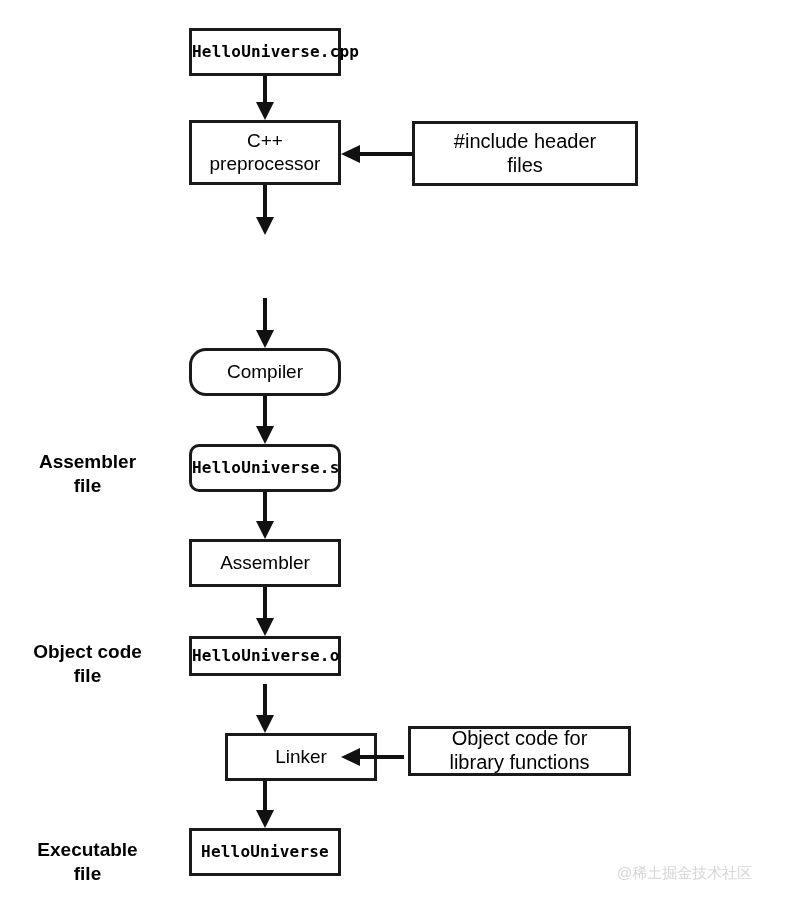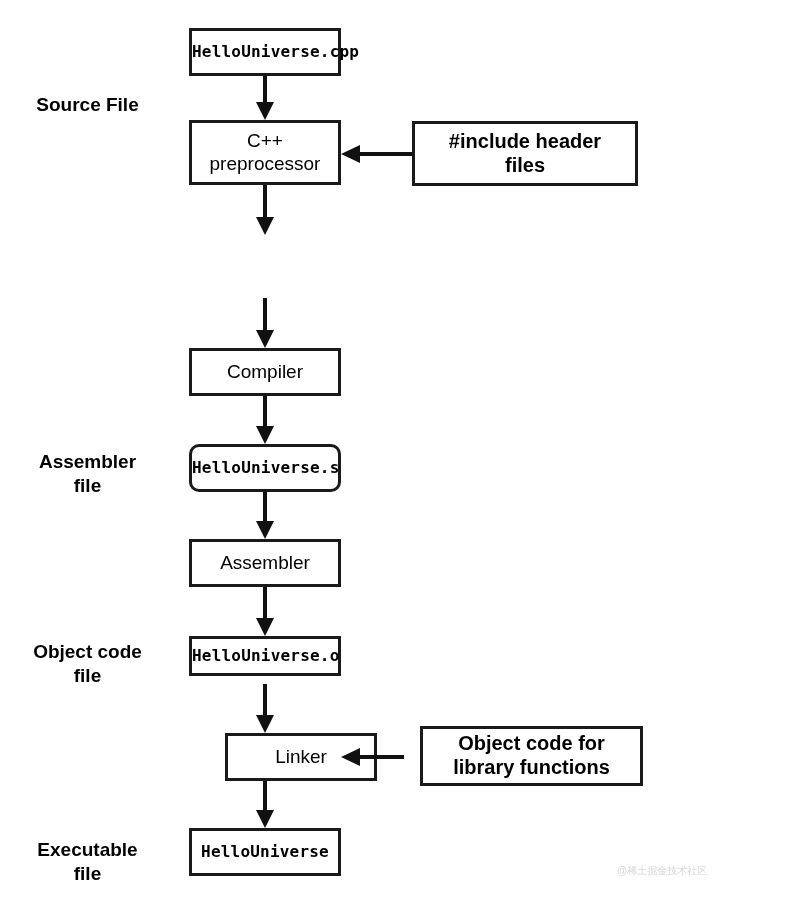--- a/index.html
+++ b/index.html
@@ -41,21 +41,21 @@
   }
   
   .node.proc {
     font-family: "Liberation Sans", sans-serif;
     font-weight: normal;
     font-size: 19px;
   }
   
   .node.side {
     font-family: "Liberation Sans", sans-serif;
-    font-weight: bold;
+    font-weight: normal;
     font-size: 20px;
   }
 
   
   .stage-label {
     position: absolute;
     font-family: "Liberation Sans", sans-serif;
     font-weight: bold;
     font-size: 19px;
     color: #000000;
@@ -65,32 +65,31 @@
   }
 
   
   .conn { position: absolute; }
   .conn svg { display: block; overflow: visible; }
 
   
   .watermark {
     position: absolute;
     font-family: "Liberation Sans", sans-serif;
-    font-size: 10px;
+    font-size: 15px;
     color: #d6d6d6;
     white-space: nowrap;
     user-select: none;
   }
 </style>
 </head>
 <body>
 
 <div id="canvas">
 
-  <div class="stage-label" style="left:10px; top:93px; width:155px;">Source File</div>
 
   <div class="stage-label" style="left:10px; top:450px; width:155px;">Assembler
 file</div>
 
   <div class="stage-label" style="left:10px; top:640px; width:155px;text-align:center;">Object code
 file</div>
 
   <div class="stage-label" style="left:10px; top:838px; width:155px;text-align:center;">Executable
 file</div>
 
@@ -102,41 +101,41 @@
     <span class="lbl">C++
 preprocessor</span>
   </div>
 
   <div class="node side" style="left:412px; top:121px; width:226px; height:65px; white-space:pre-line;">
     <span class="lbl">#include header
 files</span>
   </div>
 
 
-  <div class="node proc" style="left:189px; top:348px; width:152px; height:48px;">
+  <div class="node proc" style="left:189px; top:348px; width:152px; height:48px;border-radius:17px;">
     <span class="lbl">Compiler</span>
   </div>
 
   <div class="node mono" style="left:189px; top:444px; width:152px; height:48px;border-radius:10px;">
     <span class="lbl">HelloUniverse.s</span>
   </div>
 
   <div class="node proc" style="left:189px; top:539px; width:152px; height:48px;">
     <span class="lbl">Assembler</span>
   </div>
 
   <div class="node mono" style="left:189px; top:636px; width:152px; height:40px;">
     <span class="lbl">HelloUniverse.o</span>
   </div>
 
   <div class="node proc" style="left:189px; top:733px; width:152px; height:48px;margin-left:36px;">
     <span class="lbl">Linker</span>
   </div>
 
-  <div class="node side" style="left:420px; top:726px; width:223px; height:60px; white-space:pre-line;">
+  <div class="node side" style="left:408px; top:726px; width:223px; height:50px; white-space:pre-line;">
     <span class="lbl">Object code for
 library functions</span>
   </div>
 
   <div class="node mono" style="left:189px; top:828px; width:152px; height:48px;">
     <span class="lbl">HelloUniverse</span>
   </div>
 
   <div class="conn" style="left:0; top:0; width:786px; height:918px;">
     <svg width="786" height="918" viewBox="0 0 786 918">

